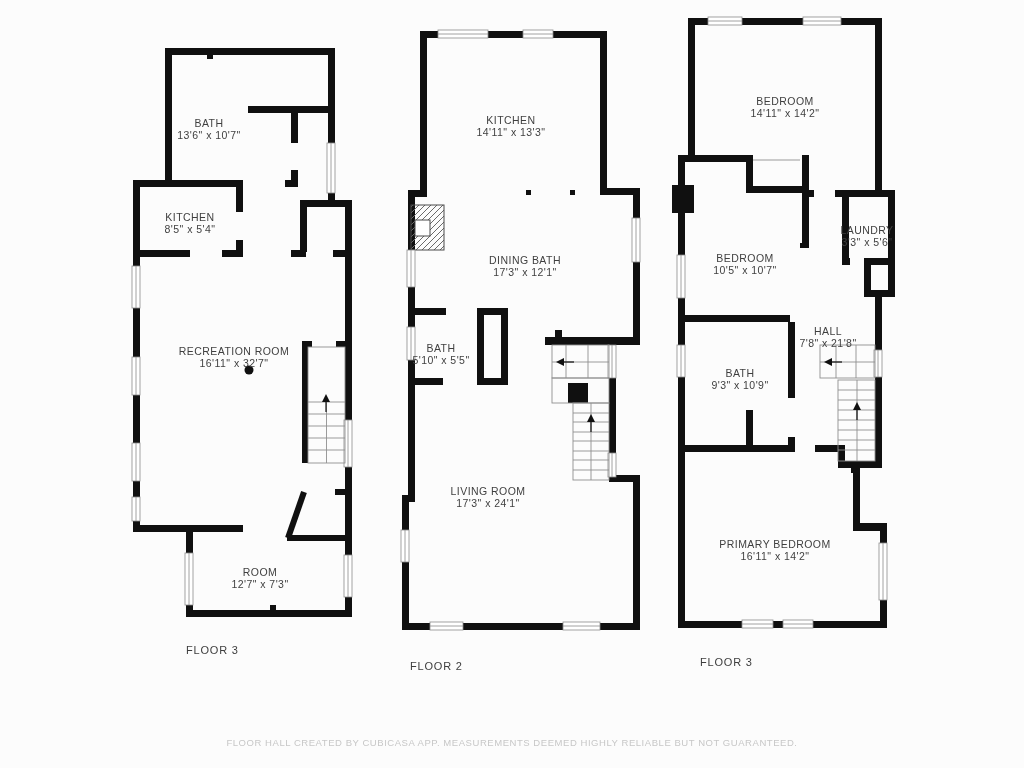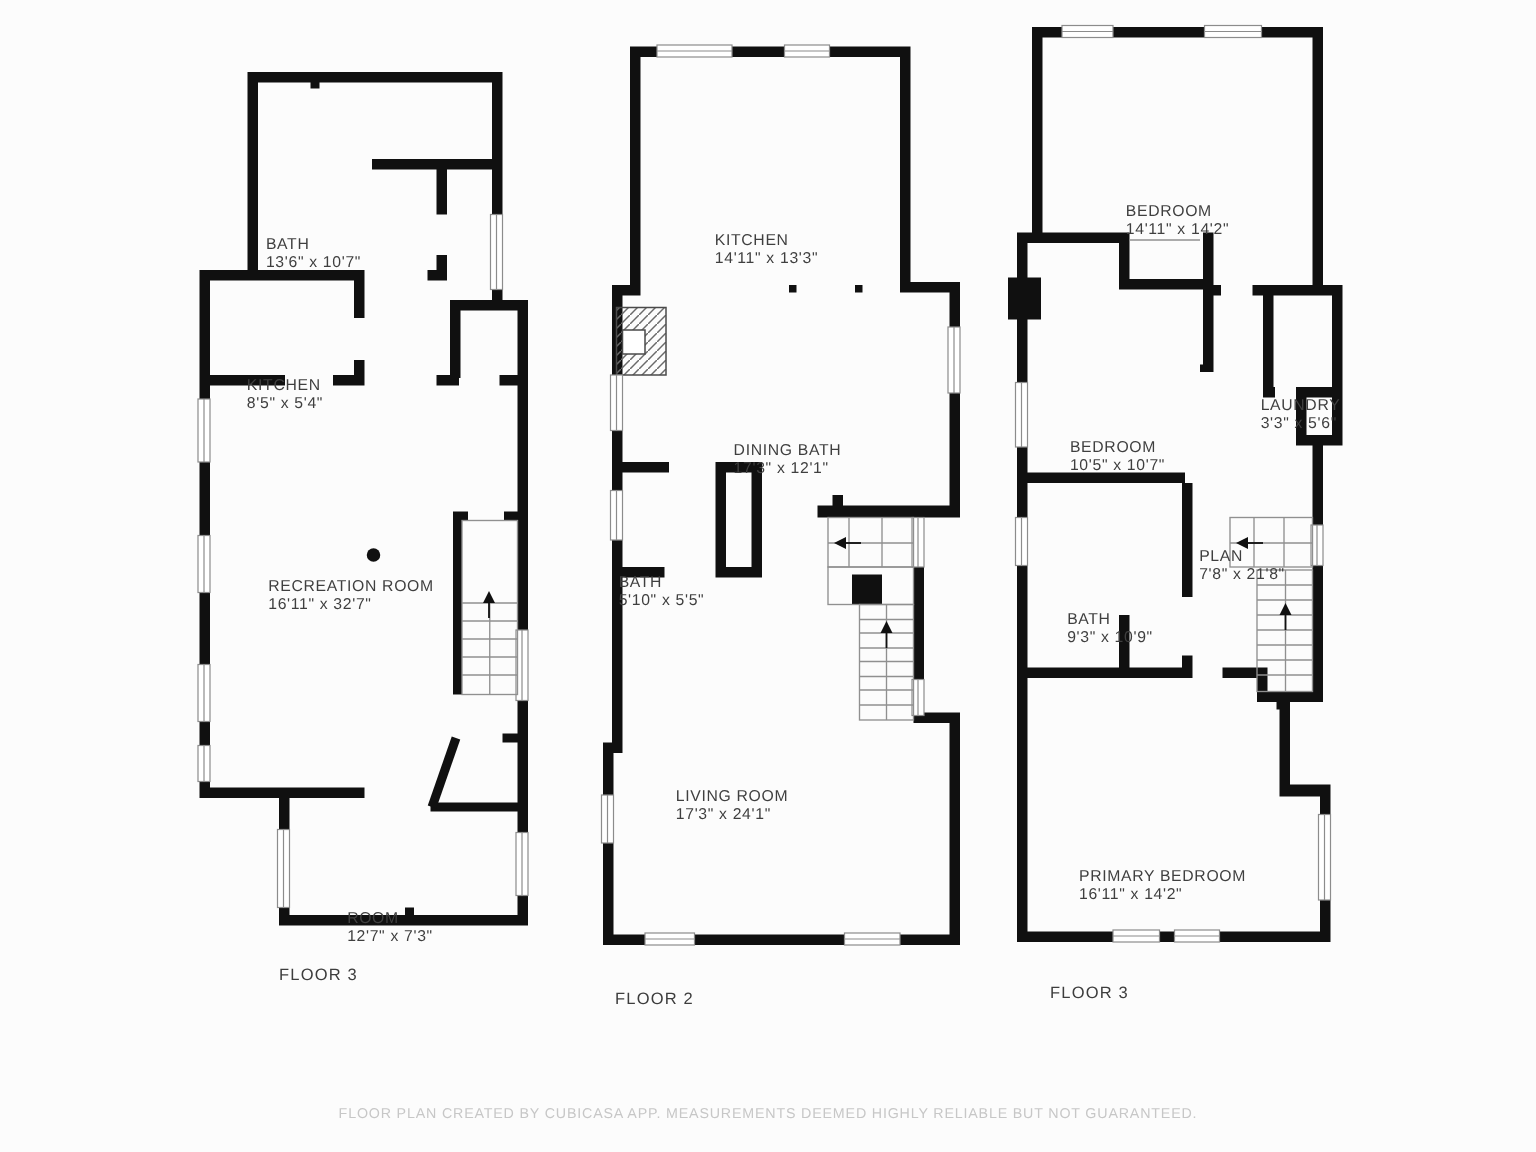--- a/index.html
+++ b/index.html
@@ -2,22 +2,22 @@
 <html><head>
 <meta charset="utf-8">
 <style>
   html,body{margin:0;padding:0;background:#ffffff;}
   .page{
     position:relative;width:1024px;height:768px;background:#fcfcfc;overflow:hidden;
     font-family:"Liberation Sans",sans-serif;-webkit-font-smoothing:antialiased;
   }
   .plan-svg{position:absolute;left:0;top:0;}
   .room-label{
-    position:absolute;transform:translateX(-50%);white-space:nowrap;
-    color:#3f3f3f;font-size:10.5px;line-height:12px;letter-spacing:0.45px;margin-top:40px;
+    position:absolute;transform:translateX(-50%);text-align:center;white-space:nowrap;
+    color:#3f3f3f;font-size:10.5px;line-height:12px;letter-spacing:0.45px;
   }
   .room-label .rn,.room-label .rd{pointer-events:none;}
   .floor-label{
     position:absolute;color:#3d3d3d;font-size:11px;letter-spacing:0.8px;white-space:nowrap;
   }
   .footer{
     position:absolute;left:0;right:0;top:737px;text-align:center;
     color:#c7c7c7;font-size:9.5px;letter-spacing:0.55px;white-space:nowrap;
   }
 </style>
@@ -254,31 +254,31 @@
 </div>
 <div class="room-label" style="left:745px;top:252px">
   <div class="rn">BEDROOM</div>
   <div class="rd">10'5" x 10'7"</div>
 </div>
 <div class="room-label" style="left:867px;top:224px">
   <div class="rn">LAUNDRY</div>
   <div class="rd">3'3" x 5'6"</div>
 </div>
 <div class="room-label" style="left:828px;top:325px">
-  <div class="rn">PLAN</div>
+  <div class="rn">HALL</div>
   <div class="rd">7'8" x 21'8"</div>
 </div>
 <div class="room-label" style="left:740px;top:367px">
   <div class="rn">BATH</div>
   <div class="rd">9'3" x 10'9"</div>
 </div>
 <div class="room-label" style="left:775px;top:538px">
   <div class="rn">PRIMARY BEDROOM</div>
   <div class="rd">16'11" x 14'2"</div>
 </div>
 
 <div class="floor-label" style="left:186px;top:644px">FLOOR 3</div>
 <div class="floor-label" style="left:410px;top:660px">FLOOR 2</div>
 <div class="floor-label" style="left:700px;top:656px">FLOOR 3</div>
 
-<div class="footer">FLOOR PLAN CREATED BY CUBICASA APP. MEASUREMENTS DEEMED HIGHLY RELIABLE BUT NOT GUARANTEED.</div>
+<div class="footer">FLOOR HALL CREATED BY CUBICASA APP. MEASUREMENTS DEEMED HIGHLY RELIABLE BUT NOT GUARANTEED.</div>
 
 </div>
 
 </body></html>

